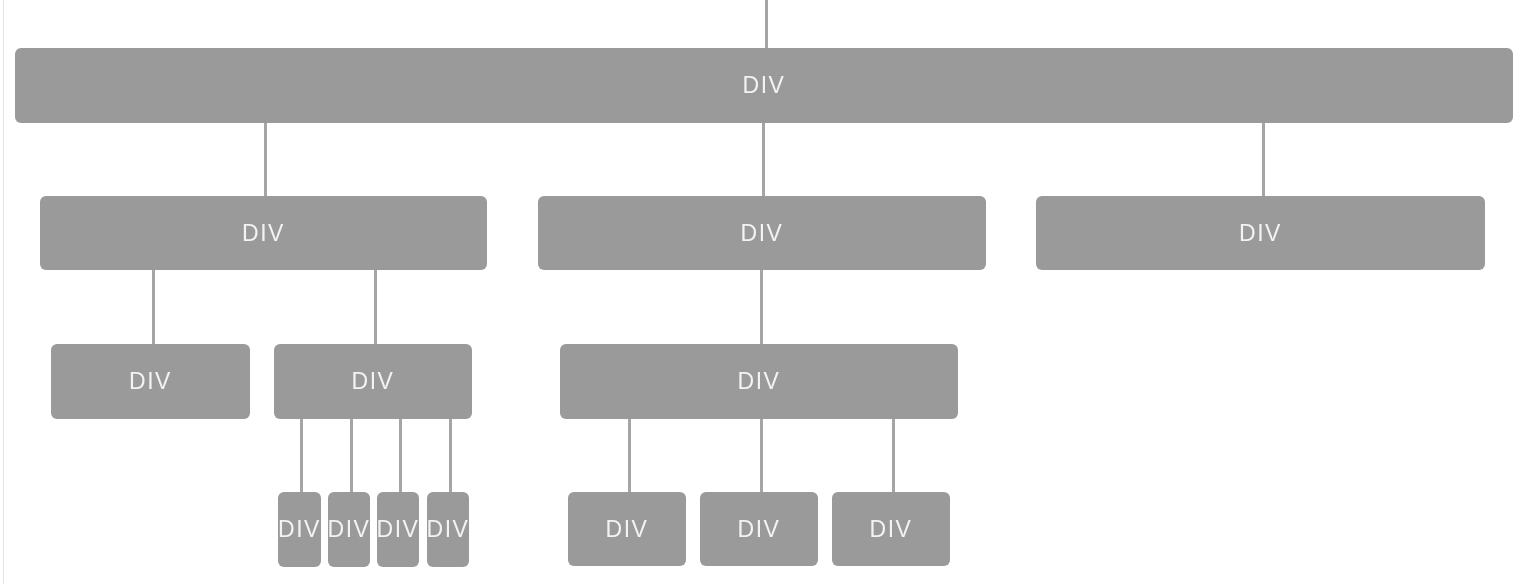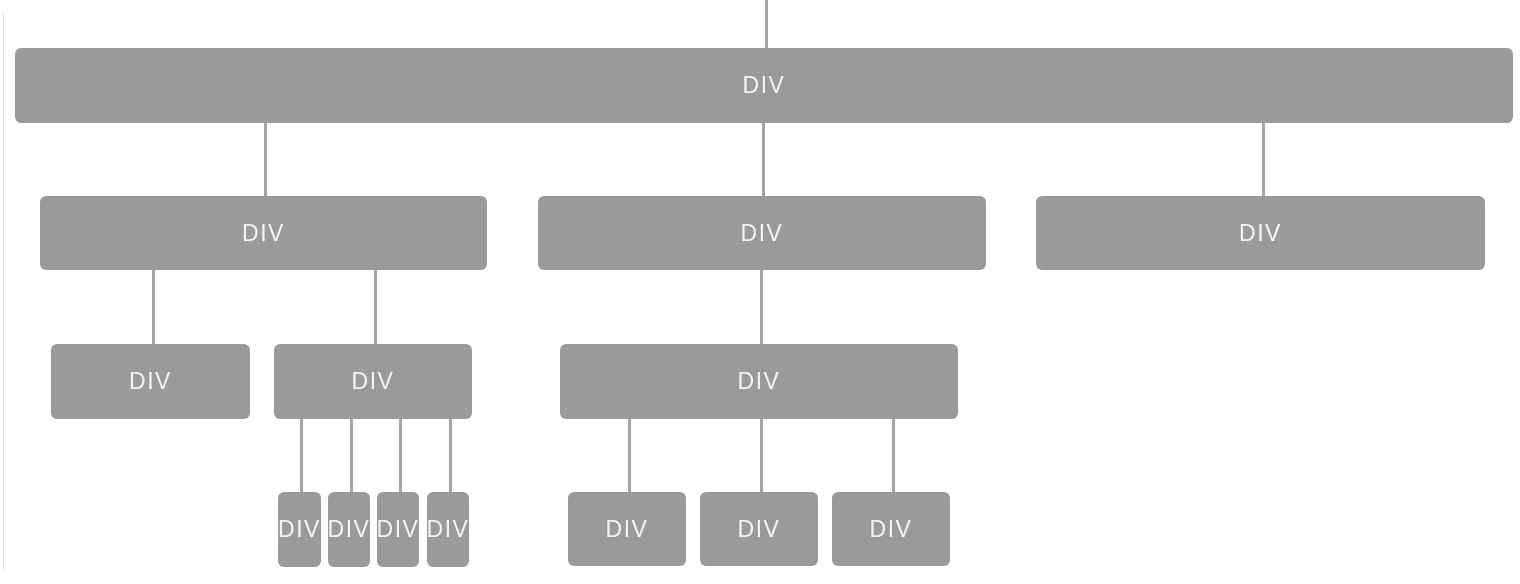--- a/index.html
+++ b/index.html
@@ -13,21 +13,20 @@
   body{
     background:var(--background);
     font-family:"Liberation Sans", sans-serif;
   }
   .canvas{
     position:relative;
     width:1520px;
     height:584px;
     background:var(--background);
     overflow:hidden;
-    border-radius:25px;
   }
   .viewport-edge{
     position:absolute;
     left:3px; top:0;
     width:1px; height:584px;
     background:var(--viewport-edge);
   }
   .edge{
     position:absolute;
     width:3px;

